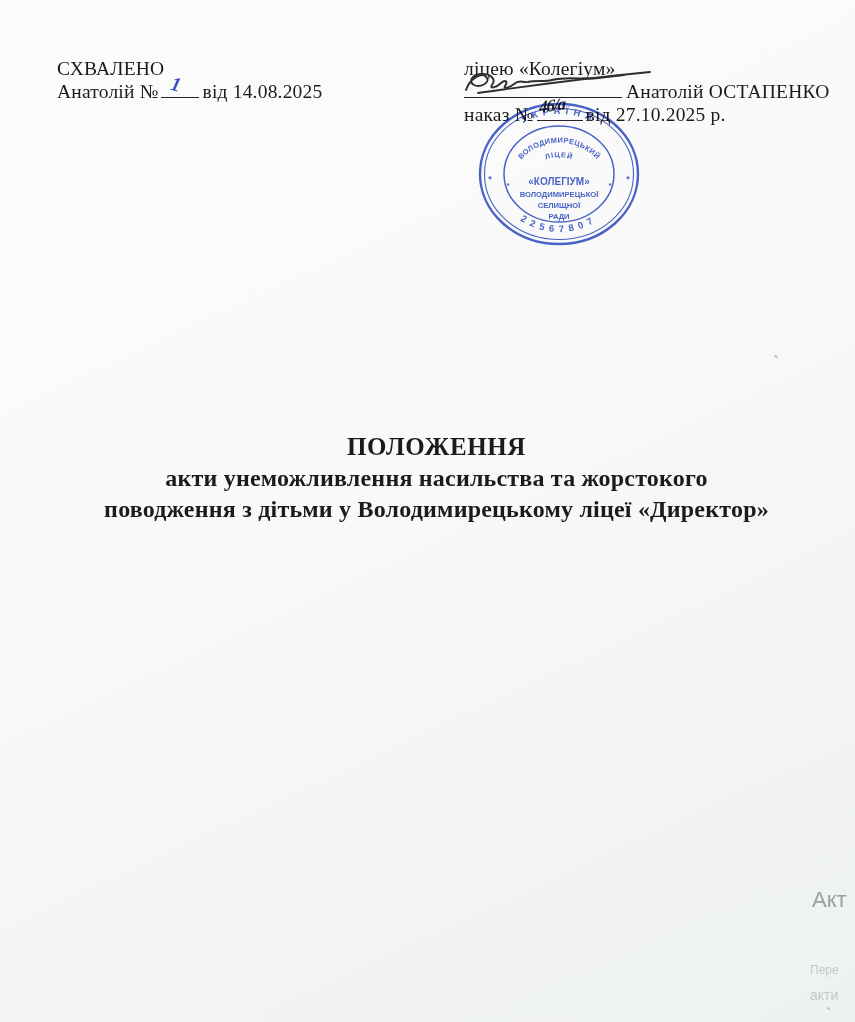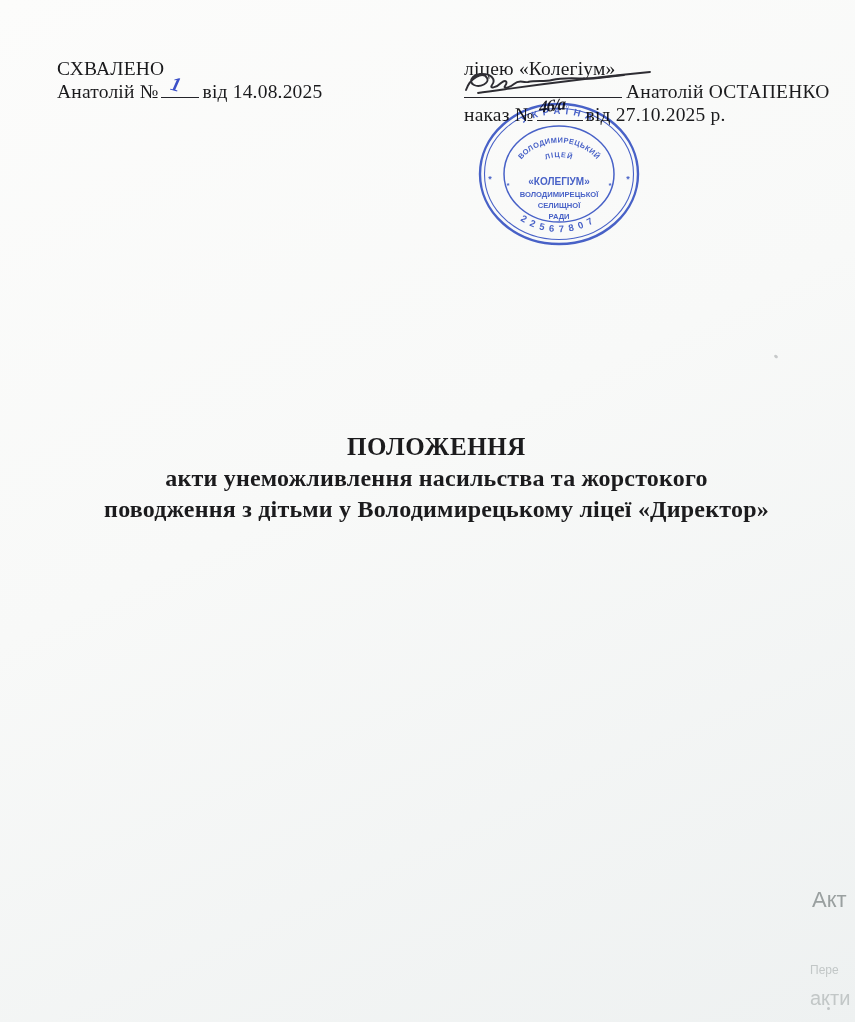--- a/index.html
+++ b/index.html
@@ -39,21 +39,21 @@
   }
   .stamp text{font-family:"Liberation Sans","DejaVu Sans",sans-serif;font-weight:bold;}
   
   .title-block{position:absolute;left:0;right:0;top:431px;text-align:center;z-index:2;}
   .title-main{font-size:25px;font-weight:bold;letter-spacing:.6px;line-height:32px;margin:0;}
   .title-sub{font-size:24px;font-weight:bold;letter-spacing:.2px;line-height:31px;margin:0;}
   
   .wm{position:absolute;font-family:"Liberation Sans","DejaVu Sans",sans-serif;white-space:nowrap;z-index:1;}
   .wm1{left:812px;top:887px;font-size:22px;color:#9aa0a0;}
   .wm2{left:810px;top:963px;font-size:12px;color:#c2c7c7;}
-  .wm3{left:810px;top:987px;font-size:20px;color:#c2c7c7;}
+  .wm3{left:810px;top:987px;font-size:14px;color:#c2c7c7;}
   
   .speck{position:absolute;background:rgba(110,115,118,.35);border-radius:50%;}
   .speck-1{left:774px;top:355px;width:4px;height:3px;transform:rotate(35deg);}
   .speck-2{left:827px;top:1007px;width:3px;height:3px;}
 </style>
 </head>
 <body>
 
 <div class="page">
 

